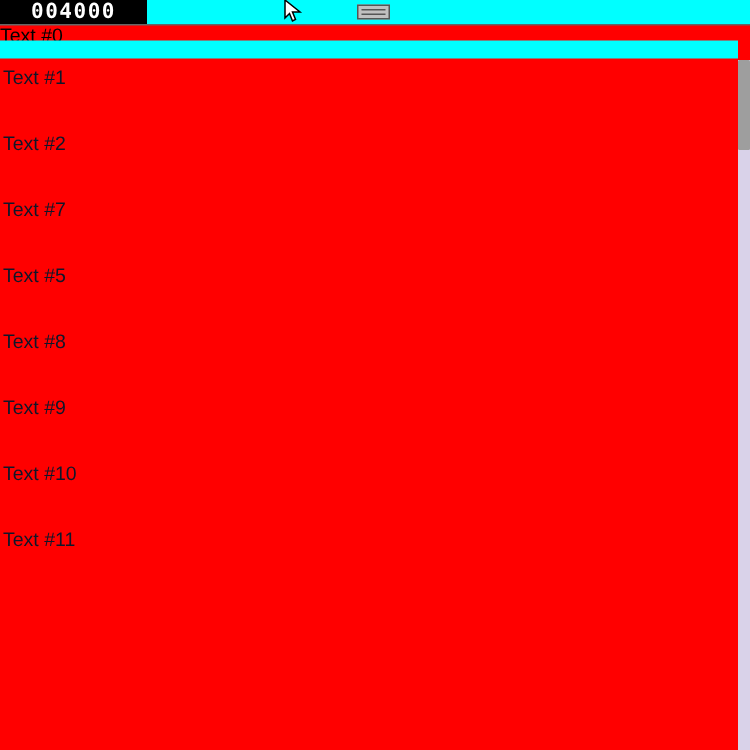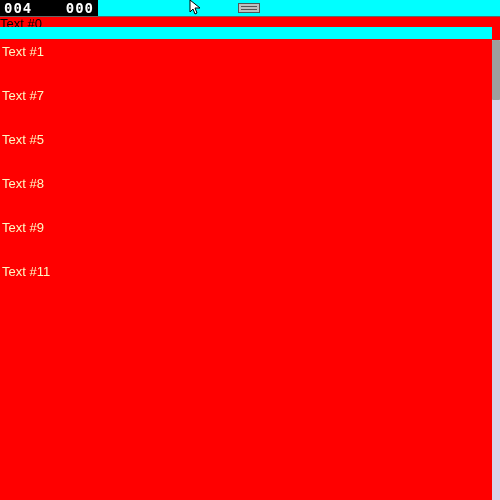--- a/index.html
+++ b/index.html
@@ -16,21 +16,21 @@
       top: 0;
       width: 98px;
       height: 16px;
       background: #000;
       color: #fff;
       font-family: monospace;
       font-size: 14px;
       font-weight: bold;
       display: flex;
       align-items: center;
-      justify-content: space-between;
+      justify-content: center;
       padding: 0 4px;
       letter-spacing: 1px;
     }
     .handle-icon {
       position: absolute;
       left: 238px;
       top: 3px;
       width: 22px;
       height: 10px;
       background: #c0c0c0;
@@ -81,21 +81,21 @@
       display: flex;
     }
     .content {
       width: 492px;
       height: 460px;
       background: #ff0000;
       overflow: hidden;
     }
     .text-item {
       font-size: 13px;
-      color: #fef9c3;
+      color: #0f172a;
       padding: 0 2px;
       height: 44px;
       display: flex;
       align-items: flex-start;
       padding-top: 4px;
     }
     .scrollbar {
       width: 8px;
       height: 460px;
       background: #d9d2e9;
@@ -132,31 +132,37 @@
   <span class="text-zero">Text #0</span>
   <div class="secondary-cyan"></div>
 </div>
 
 <div class="main-area">
   <div class="content">
     <div class="text-item">
         <span>Text #1</span>
       </div>
     <div class="text-item">
+        <span>Text #2</span>
+      </div>
+    <div class="text-item">
         <span>Text #7</span>
       </div>
     <div class="text-item">
         <span>Text #5</span>
       </div>
     <div class="text-item">
         <span>Text #8</span>
       </div>
     <div class="text-item">
         <span>Text #9</span>
       </div>
     <div class="text-item">
+        <span>Text #10</span>
+      </div>
+    <div class="text-item">
         <span>Text #11</span>
       </div>
   </div>
   <div class="scrollbar">
     <div class="scrollbar-thumb"></div>
   </div>
 </div>
 
 </body></html>

